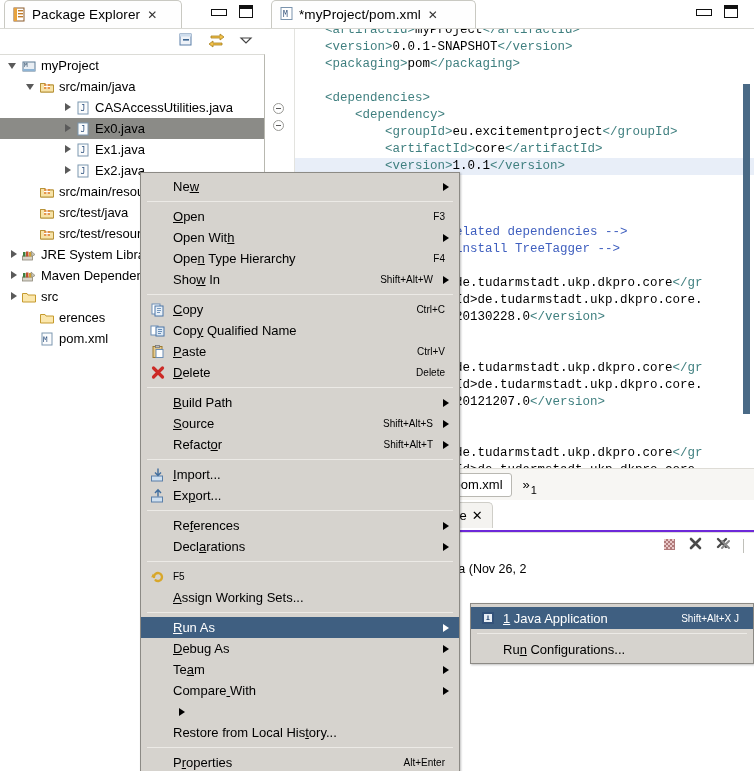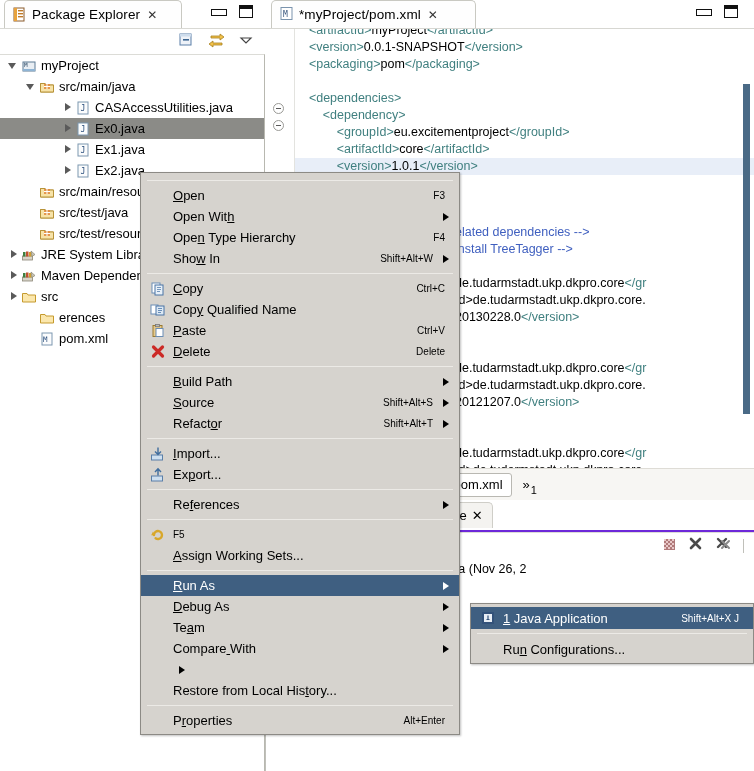--- a/index.html
+++ b/index.html
@@ -95,21 +95,21 @@
     position:absolute; left:0; top:0; width:30px; height:100%;
     background:#ffffff; border-right:1px solid #e3e3df;
   }
   .fold {
     position:absolute; left:8px; width:11px; height:11px;
     border:1px solid #9a9a96; border-radius:50%; background:#fff;
   }
   .fold::after{ content:""; position:absolute; left:2px; top:4px; width:5px; height:1px; background:#5a5a5a;}
   .code {
     position:absolute; left:30px; top:0; right:0; bottom:0;
-    font-family:Liberation Sans, sans-serif; font-size:12.5px;
+    font-family:Liberation Mono, monospace; font-size:12.5px;
     line-height:17px; white-space:pre; color:#000;
   }
   .code .ln { position:absolute; left:0; height:17px; }
   .code .hl { background:#e8eef8; }
   .tg { color:#3f7f7f; }
   .tx { color:#000000; }
   .cm { color:#3f5fbf; }
   .ed-vscroll {
     position:absolute; right:4px; top:55px; width:7px; height:330px;
     background:#4a6a86;
@@ -487,20 +487,24 @@
       </span>
       <span class="ic" style="width:1px;height:14px;background:#c0c0ba;display:inline-block;"></span>
     </div>
 
     <div class="con-body">
       <div class="con-line">lication] /opt/share/jdk1.7.0/bin/java (Nov 26, 2</div>
     </div>
   </div>
 
   <div class="menu" id="ctxmenu">
+      <div class="mi">
+        <span class="label">Ne<u class="mn">w</u></span>
+        <span class="sub"></span>
+      </div>
       <div class="msep"></div>
       <div class="mi">
         <span class="label"><u class="mn">O</u>pen</span>
         <span class="accel">F3</span>
       </div>
       <div class="mi">
         <span class="label">Open Wit<u class="mn">h</u></span>
         <span class="sub"></span>
       </div>
       <div class="mi">
@@ -577,20 +581,24 @@
             <path d="M8 8.5 L8 2 M5 5 L8 1.8 L11 5" stroke="#3f6d9e" stroke-width="1.4" fill="none"></path>
           </svg></span>
         <span class="label">Ex<u class="mn">p</u>ort...</span>
         <span style="width: 12px;"></span>
       </div>
       <div class="msep"></div>
       <div class="mi">
         <span class="label">Re<u class="mn">f</u>erences</span>
         <span class="sub"></span>
       </div>
+      <div class="mi">
+        <span class="label">Decl<u class="mn">a</u>rations</span>
+        <span class="sub"></span>
+      </div>
       <div class="msep"></div>
       <div class="mi">
         <span class="micon"><svg width="16" height="16" viewBox="0 0 16 16">
             <path d="M4 8 a4 4 0 1 1 1.6 3.2" stroke="#d8a72a" stroke-width="2.4" fill="none" stroke-linecap="round"></path>
             <path d="M3 4.5 L5 8.5 L1.2 8.2 Z" fill="#d8a72a"></path>
           </svg></span>
         <span class="accel">F5</span>
       </div>
       <div class="mi">
         <span class="label"><u class="mn">A</u>ssign Working Sets...</span>

